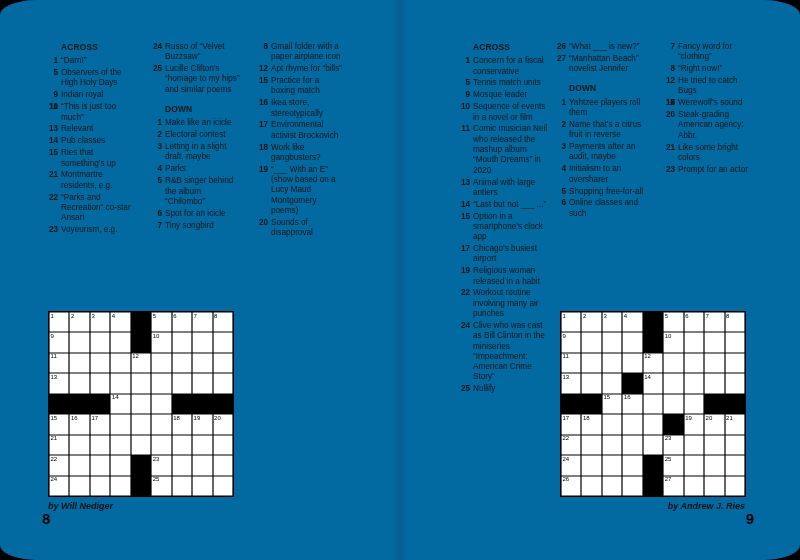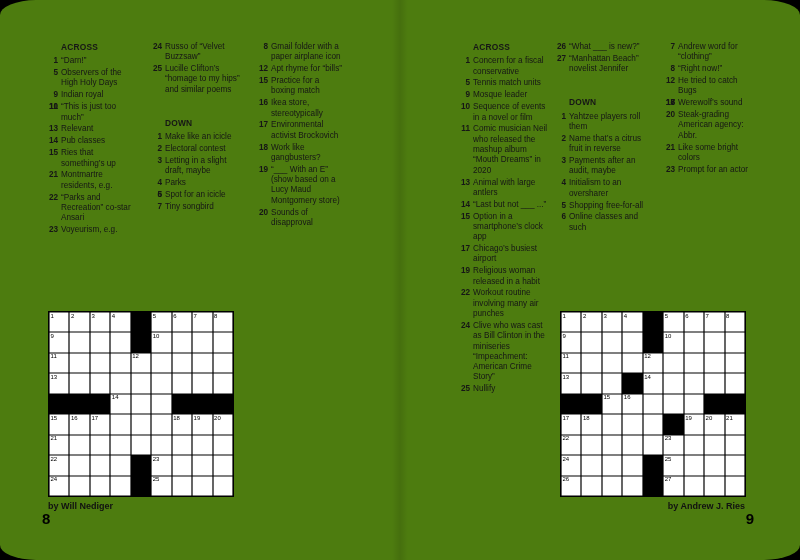--- a/index.html
+++ b/index.html
@@ -3,59 +3,59 @@
 <meta charset="utf-8">
 <style>
   html,body{margin:0;padding:0;}
   body{
     width:800px;height:560px;position:relative;overflow:hidden;
     background:#000;
     font-family:"Liberation Sans", sans-serif;
     -webkit-font-smoothing:antialiased;
   }
   .spread{
-    position:absolute;inset:0;background:#4d7c0f;
+    position:absolute;inset:0;background:#0369a1;
     border-radius:36px / 15px;
     overflow:hidden;
   }
   .gutter{
     position:absolute;left:392px;top:0;width:16px;height:100%;
     background:linear-gradient(90deg, rgba(0,0,0,0) 0%, rgba(0,0,0,0.10) 50%, rgba(0,0,0,0) 100%);
     pointer-events:none;
   }
   .clue-col{
     position:absolute;top:42px;
     font-size:8.2px;line-height:10.3px;color:#161616;
   }
   .sec-header{
     font-weight:bold;font-size:8.4px;letter-spacing:.2px;
     padding-left:13px;margin-bottom:4px;
   }
-  .sec-header.gap{margin-top:23px;}
+  .sec-header.gap{margin-top:9px;}
   .clue{position:relative;padding-left:13px;margin-bottom:1.6px;}
   .clue .num{
     position:absolute;left:0;top:0;width:10px;text-align:right;
     font-weight:bold;
   }
   .grid{
     position:absolute;top:311px;width:184px;height:184px;
     display:grid;grid-template-columns:repeat(9,1fr);grid-template-rows:repeat(9,1fr);
     border:1.5px solid #000;background:#fff;box-sizing:content-box;
   }
   .cell{
     position:relative;background:#fff;
     box-shadow:inset 0 0 0 0.6px #000;
   }
   .cell.black{background:#000;}
   .cnum{
     position:absolute;top:0.5px;left:1.5px;
     font-size:6px;line-height:6.5px;color:#000;
   }
   .byline{
-    position:absolute;top:501px;font-size:9px;font-weight:bold;color:#111;
+    position:absolute;top:501px;font-size:9px;font-weight:bold;font-style:italic;color:#111;
   }
   .pagenum{
     position:absolute;top:510px;font-size:15px;font-weight:bold;color:#000;
   }
   
   .l-c1{left:48px;width:88px;}
   .l-c2{left:152px;width:88px;}
   .l-c3{left:258px;width:86px;}
   .l-grid{left:48px;}
   .l-byline{left:48px;}
@@ -90,32 +90,32 @@
         <div class="clue"><span class="num">23</span><span>Voyeurism, e.g.</span></div>
       </div>
     <div class="clue-col l-c2">
         <div class="clue"><span class="num">24</span><span>Russo of “Velvet Buzzsaw”</span></div>
         <div class="clue"><span class="num">25</span><span>Lucille Clifton’s “homage to my hips” and similar poems</span></div>
         <div class="sec-header gap">DOWN</div>
         <div class="clue"><span class="num">1</span><span>Make like an icicle</span></div>
         <div class="clue"><span class="num">2</span><span>Electoral contest</span></div>
         <div class="clue"><span class="num">3</span><span>Letting in a slight draft, maybe</span></div>
         <div class="clue"><span class="num">4</span><span>Parks</span></div>
-        <div class="clue"><span class="num">5</span></div>
+        <div class="clue"><span class="num">5</span><span>R&amp;B singer behind the album “Chilombo”</span></div>
         <div class="clue"><span class="num">6</span><span>Spot for an icicle</span></div>
         <div class="clue"><span class="num">7</span><span>Tiny songbird</span></div>
       </div>
     <div class="clue-col l-c3">
         <div class="clue"><span class="num">8</span><span>Gmail folder with a paper airplane icon</span></div>
         <div class="clue"><span class="num">12</span><span>Apt rhyme for “bills”</span></div>
         <div class="clue"><span class="num">15</span><span>Practice for a boxing match</span></div>
         <div class="clue"><span class="num">16</span><span>Ikea store, stereotypically</span></div>
         <div class="clue"><span class="num">17</span><span>Environmental activist Brockovich</span></div>
         <div class="clue"><span class="num">18</span><span>Work like gangbusters?</span></div>
-        <div class="clue"><span class="num">19</span><span>“___ With an E” (show based on a Lucy Maud Montgomery store)</span></div>
+        <div class="clue"><span class="num">19</span><span>“___ With an E” (show based on a Lucy Maud Montgomery poems)</span></div>
         <div class="clue"><span class="num">20</span><span>Sounds of disapproval</span></div>
       </div>
     <div class="grid l-grid">
         <div class="cell">
           <span class="cnum">1</span>
         </div>
         <div class="cell">
           <span class="cnum">2</span>
         </div>
         <div class="cell">
@@ -270,21 +270,21 @@
         <div class="clue"><span class="num">27</span><span>“Manhattan Beach” novelist Jennifer</span></div>
         <div class="sec-header gap">DOWN</div>
         <div class="clue"><span class="num">1</span><span>Yahtzee players roll them</span></div>
         <div class="clue"><span class="num">2</span><span>Name that’s a citrus fruit in reverse</span></div>
         <div class="clue"><span class="num">3</span><span>Payments after an audit, maybe</span></div>
         <div class="clue"><span class="num">4</span><span>Initialism to an oversharer</span></div>
         <div class="clue"><span class="num">5</span><span>Shopping free-for-all</span></div>
         <div class="clue"><span class="num">6</span><span>Online classes and such</span></div>
       </div>
     <div class="clue-col r-c3">
-        <div class="clue"><span class="num">7</span><span>Andrew word for “clothing”</span></div>
+        <div class="clue"><span class="num">7</span><span>Fancy word for “clothing”</span></div>
         <div class="clue"><span class="num">8</span><span>“Right now!”</span></div>
         <div class="clue"><span class="num">12</span><span>He tried to catch Bugs</span></div>
         <div class="clue"><span class="num">16</span></div>
         <div class="clue"><span class="num">17</span></div>
         <div class="clue"><span class="num">18</span><span>Werewolf’s sound</span></div>
         <div class="clue"><span class="num">20</span><span>Steak-grading American agency: Abbr.</span></div>
         <div class="clue"><span class="num">21</span><span>Like some bright colors</span></div>
         <div class="clue"><span class="num">23</span><span>Prompt for an actor</span></div>
       </div>
     <div class="grid r-grid">

